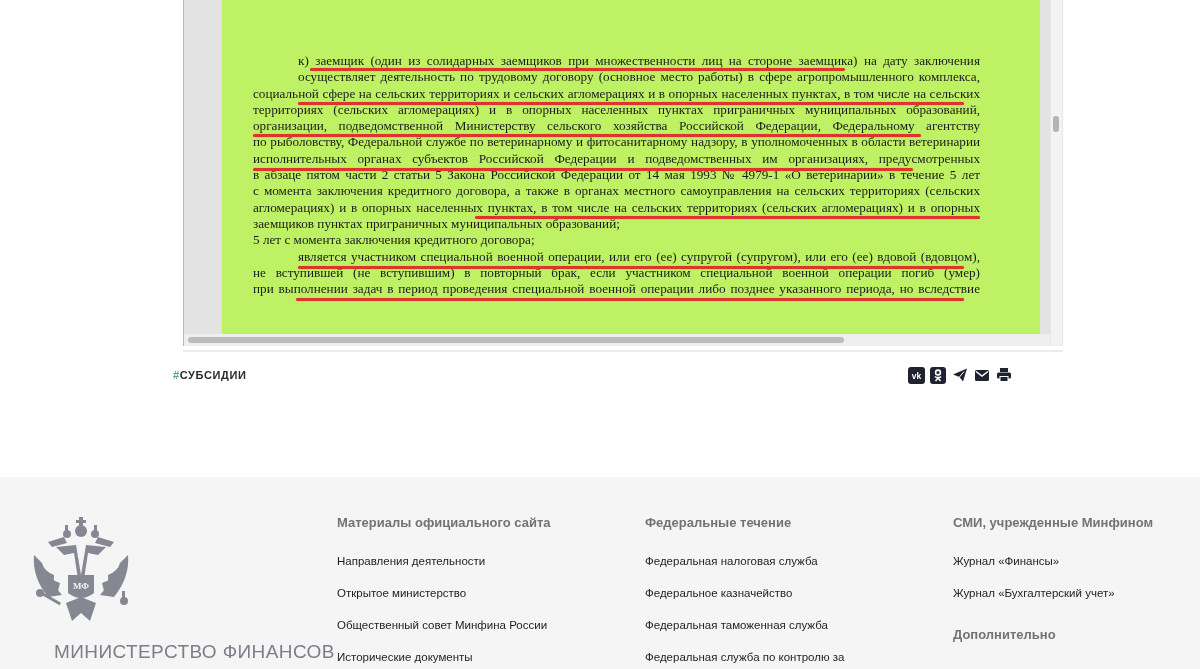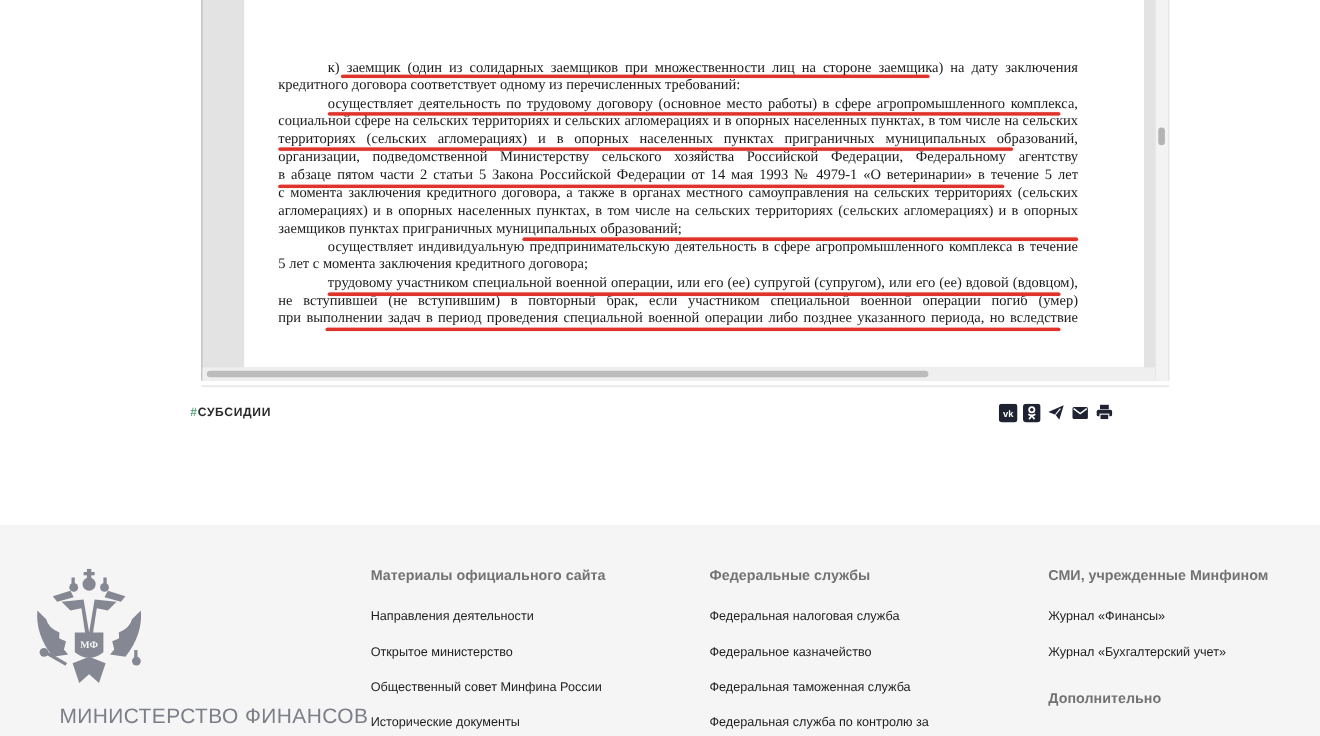--- a/index.html
+++ b/index.html
@@ -8,21 +8,21 @@
 
   
   .viewer {
     position: absolute; left: 183px; top: 0; width: 880px; height: 346px;
     border-left: 1px solid #b8b8b8; border-right: 1px solid #e6e6e6;
     background: #e3e3e3; overflow: hidden;
   }
   .viewer-bottom-line { position: absolute; left: 183px; top: 350px; width: 880px; height: 2px; background: #ececec; }
   .page {
     position: absolute; left: 38px; top: 0; width: 818px; height: 334px;
-    background: #ffffff; overflow: hidden;
+    background: #bef264; overflow: hidden;
   }
   .page-text {
     position: absolute; left: 31px; top: 53px; width: 727px;
     font-family: "Liberation Serif", "DejaVu Serif", serif;
     font-size: 13.2px; line-height: 16.3px; color: #1b1b1b;
   }
   .line { display: block; white-space: nowrap; position: relative; text-align: justify; text-align-last: justify; height: 16.3px; }
   .line.last { text-align-last: left; }
   .line.indent { padding-left: 45px; }
   .hl {
@@ -53,32 +53,32 @@
   .col a { display: block; font-size: 11.5px; color: #1e1e1e; text-decoration: none; height: 32px; white-space: nowrap; }
   .col h4.second { margin-top: 8px; }
 </style>
 </head>
 <body>
 
 <div class="viewer">
   <div class="page">
     <div class="page-text" id="page-text">
       <span class="line indent">к) заемщик (один из солидарных заемщиков при множественности лиц на стороне заемщика) на дату заключения</span>
-      <span class="line last">кредитного договора соответствует одному из перечисленных требований:</span>
       <span class="line indent">осуществляет деятельность по трудовому договору (основное место работы) в сфере агропромышленного комплекса,</span>
       <span class="line">социальной сфере на сельских территориях и сельских агломерациях и в опорных населенных пунктах, в том числе на сельских</span>
       <span class="line">территориях (сельских агломерациях) и в опорных населенных пунктах приграничных муниципальных образований,</span>
       <span class="line">организации, подведомственной Министерству сельского хозяйства Российской Федерации, Федеральному агентству</span>
+      <span class="line">по рыболовству, Федеральной службе по ветеринарному и фитосанитарному надзору, в уполномоченных в области ветеринарии</span>
+      <span class="line">исполнительных органах субъектов Российской Федерации и подведомственных им организациях, предусмотренных</span>
       <span class="line">в абзаце пятом части 2 статьи 5 Закона Российской Федерации от 14 мая 1993 № 4979-1 «О ветеринарии» в течение 5 лет</span>
       <span class="line">с момента заключения кредитного договора, а также в органах местного самоуправления на сельских территориях (сельских</span>
       <span class="line">агломерациях) и в опорных населенных пунктах, в том числе на сельских территориях (сельских агломерациях) и в опорных</span>
       <span class="line last">заемщиков пунктах приграничных муниципальных образований;</span>
-      <span class="line indent">осуществляет индивидуальную предпринимательскую деятельность в сфере агропромышленного комплекса в течение</span>
       <span class="line last">5 лет с момента заключения кредитного договора;</span>
-      <span class="line indent">трудовому участником специальной военной операции, или его (ее) супругой (супругом), или его (ее) вдовой (вдовцом),</span>
+      <span class="line indent">является участником специальной военной операции, или его (ее) супругой (супругом), или его (ее) вдовой (вдовцом),</span>
       <span class="line">не вступившей (не вступившим) в повторный брак, если участником специальной военной операции погиб (умер)</span>
       <span class="line">при выполнении задач в период проведения специальной военной операции либо позднее указанного периода, но вследствие</span>
     </div>
     <div id="highlights">
         <div class="hl" style="left: 88px; top: 68px; width: 535px; background: rgb(224, 51, 43);"></div>
         <div class="hl" style="left: 76px; top: 102px; width: 666px; background: rgb(224, 51, 43);"></div>
         <div class="hl" style="left: 31px; top: 134px; width: 668px; background: rgb(224, 51, 43);"></div>
         <div class="hl" style="left: 31px; top: 168px; width: 660px; background: rgb(224, 51, 43);"></div>
         <div class="hl" style="left: 253px; top: 216px; width: 505px; background: rgb(224, 51, 43);"></div>
         <div class="hl" style="left: 76px; top: 266px; width: 666px; background: rgb(224, 51, 43);"></div>
@@ -169,21 +169,21 @@
 
   <div class="col" style="left:337px;">
     <h4>Материалы официального сайта</h4>
     <a>Направления деятельности</a>
     <a>Открытое министерство</a>
     <a>Общественный совет Минфина России</a>
     <a>Исторические документы</a>
   </div>
 
   <div class="col" style="left:645px;">
-    <h4>Федеральные службы</h4>
+    <h4>Федеральные течение</h4>
     <a>Федеральная налоговая служба</a>
     <a>Федеральное казначейство</a>
     <a>Федеральная таможенная служба</a>
     <a>Федеральная служба по контролю за</a>
   </div>
 
   <div class="col" style="left:953px;">
     <h4>СМИ, учрежденные Минфином</h4>
     <a>Журнал «Финансы»</a>
     <a>Журнал «Бухгалтерский учет»</a>

